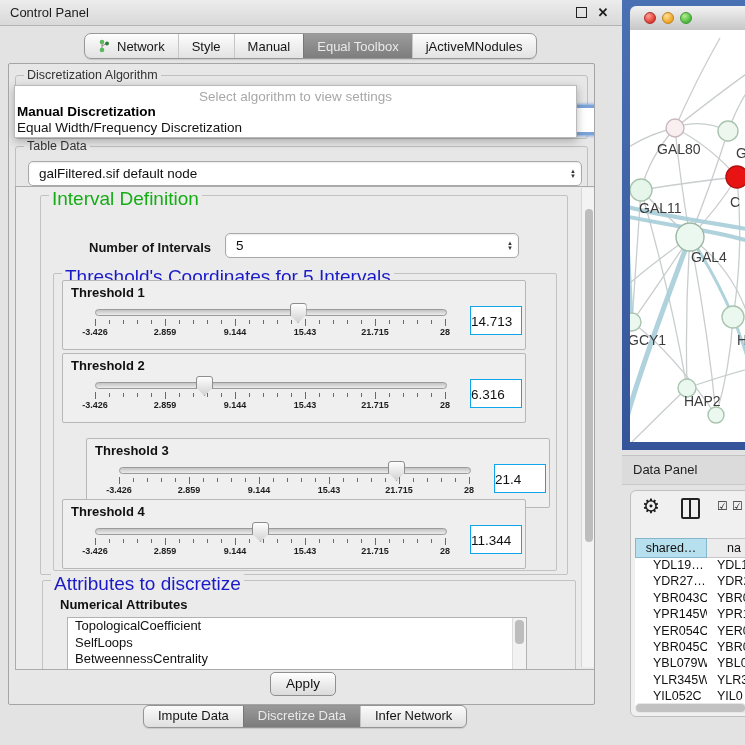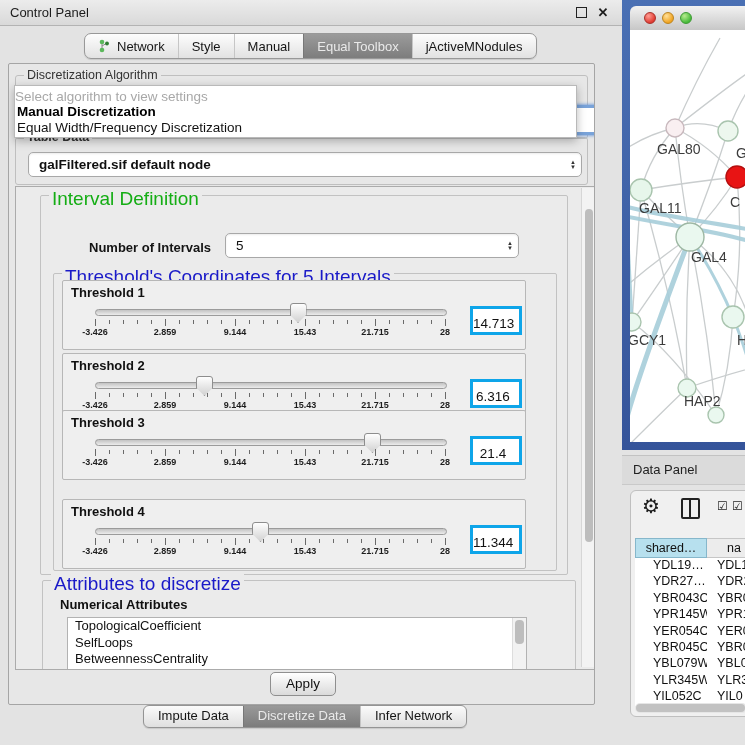--- a/index.html
+++ b/index.html
@@ -28,24 +28,24 @@
               background:#e7e7e7;overflow:hidden;}
   .group{border:1px solid #bfbfbf;border-radius:3px;}
   .group-label{position:absolute;top:-8px;left:8px;background:#e7e7e7;padding:0 3px;font-size:12.5px;color:#333;}
 
   .algo-group{left:6px;top:11px;width:571px;height:62px;}
   .algo-combo-focus{left:552px;top:41px;width:33px;height:24px;background:#fff;border:3px solid #79a3d9;
                     border-radius:6px;box-shadow:0 0 3px 1px rgba(95,145,215,.75);z-index:2;}
   .popup{left:5px;top:21px;width:563px;height:53px;background:#fff;border:1px solid #b9b9b9;
          box-shadow:0 3px 9px rgba(0,0,0,.28);z-index:5;padding-top:3px;box-sizing:border-box;}
   .popup-row{font-size:13.5px;line-height:16px;padding-left:2px;white-space:nowrap;}
-  .popup-row.placeholder{color:#a8a8a8;text-align:left;padding-left:0;line-height:15px;}
+  .popup-row.placeholder{color:#a8a8a8;text-align:center;padding-left:0;line-height:15px;}
   .popup-row.selected-bold{font-weight:bold;color:#000;}
 
-  .tabledata-group{left:6px;top:73px;width:571px;height:46px;font-weight:bold;}
+  .tabledata-group{left:6px;top:82px;width:571px;height:46px;}
   .combo{background:#fff;border:1px solid #a8a8a8;border-radius:5px;box-shadow:inset 0 1px 2px rgba(0,0,0,.08);
          font-size:13.5px;color:#101010;display:flex;align-items:center;box-sizing:border-box;}
   .combo .cv{flex:1;padding-left:10px;white-space:nowrap;overflow:hidden;}
   .spinner{width:16px;display:flex;flex-direction:column;align-items:center;line-height:5px;font-size:6px;color:#333;}
   .td-combo{position:absolute;left:12px;top:14px;width:554px;height:25px;}
 
   
   .scrollpane{left:6px;top:122px;width:581px;height:482px;border:1px solid #ababab;background:#ebebeb;overflow:hidden;}
   .sp-sb{position:absolute;right:1px;top:1px;width:14px;height:479px;background:#f3f3f3;border-left:1px solid #d6d6d6;}
   .sp-thumb{position:absolute;left:3px;top:21px;width:8px;height:333px;background:#bdbdbd;border-radius:4px;}
@@ -62,22 +62,22 @@
   .t-label{position:absolute;left:8px;top:4px;font-size:13px;font-weight:bold;color:#101010;}
   .t-track{position:absolute;left:32px;top:28px;width:350px;height:5px;border:1px solid #9b9b9b;border-radius:4px;
            background:linear-gradient(#c3c3c3,#ececec);}
   .t-thumb{position:absolute;top:22px;width:15px;height:18px;background:linear-gradient(#fefefe,#d2d2d2);
            border:1px solid #8d8d8d;border-radius:3px;
            clip-path:polygon(0 0,100% 0,100% 58%,50% 100%,0 58%);}
   .tick{position:absolute;width:1px;background:#6a6a6a;}
   .tick.minor{top:39px;height:4px;}
   .tick.major{top:38px;height:7px;}
   .t-tlabel{position:absolute;top:46px;width:44px;text-align:center;font-size:9px;font-weight:bold;color:#1d1d1d;}
-  .t-value{position:absolute;left:407px;top:25px;width:52px;height:29px;background:#fff;border:3px solid #0ea5e9;
-           font-size:13.5px;line-height:29px;text-align:center;padding-right:6px;box-sizing:border-box;}
+  .t-value{position:absolute;left:407px;top:25px;width:52px;height:29px;background:#fff;border:1px solid #0ea5e9;
+           font-size:13.5px;line-height:29px;text-align:left;padding-right:6px;box-sizing:border-box;}
 
   .attr-fs{position:absolute;left:26px;top:393px;width:532px;height:118px;border:1px solid #c2c2c2;border-radius:2px;}
   .attr-fs>.fs-label{color:#1a1ac8;}
   .attr-title{position:absolute;left:17px;top:16px;font-size:13px;font-weight:bold;color:#101010;}
   .attr-list{position:absolute;left:24px;top:36px;width:458px;height:76px;background:#fff;border:1px solid #b2b2b2;overflow:hidden;}
   .attr-item{font-size:13px;line-height:16.5px;padding-left:7px;white-space:nowrap;}
   .al-sb{position:absolute;right:0;top:0;width:13px;height:100%;background:#f2f2f2;border-left:1px solid #ddd;}
   .al-thumb{position:absolute;left:2px;top:2px;width:9px;height:24px;background:#bdbdbd;border-radius:4px;}
 
   .apply-btn{left:261px;top:608px;width:64px;height:22px;border:1px solid #8f8f8f;border-radius:5px;
@@ -264,21 +264,21 @@
               <div class="tick minor" style="left: 368px;"></div>
               <div class="tick major" style="left: 382px;"></div>
               <div class="t-tlabel" style="left: 10px;">-3.426</div>
               <div class="t-tlabel" style="left: 80px;">2.859</div>
               <div class="t-tlabel" style="left: 150px;">9.144</div>
               <div class="t-tlabel" style="left: 220px;">15.43</div>
               <div class="t-tlabel" style="left: 290px;">21.715</div>
               <div class="t-tlabel" style="left: 360px;">28</div>
               <div class="t-value">6.316</div>
             </div>
-            <div class="t-panel" style="top: 136px;">
+            <div class="t-panel" style="top: 164px; margin-left: 24px;">
               <div class="t-label">Threshold 3</div>
               <div class="t-track"></div>
               <div class="t-thumb" style="left: 300.994px;"></div>
               <div class="tick major" style="left: 32px;"></div>
               <div class="tick minor" style="left: 46px;"></div>
               <div class="tick minor" style="left: 60px;"></div>
               <div class="tick minor" style="left: 74px;"></div>
               <div class="tick minor" style="left: 88px;"></div>
               <div class="tick major" style="left: 102px;"></div>
               <div class="tick minor" style="left: 116px;"></div>

